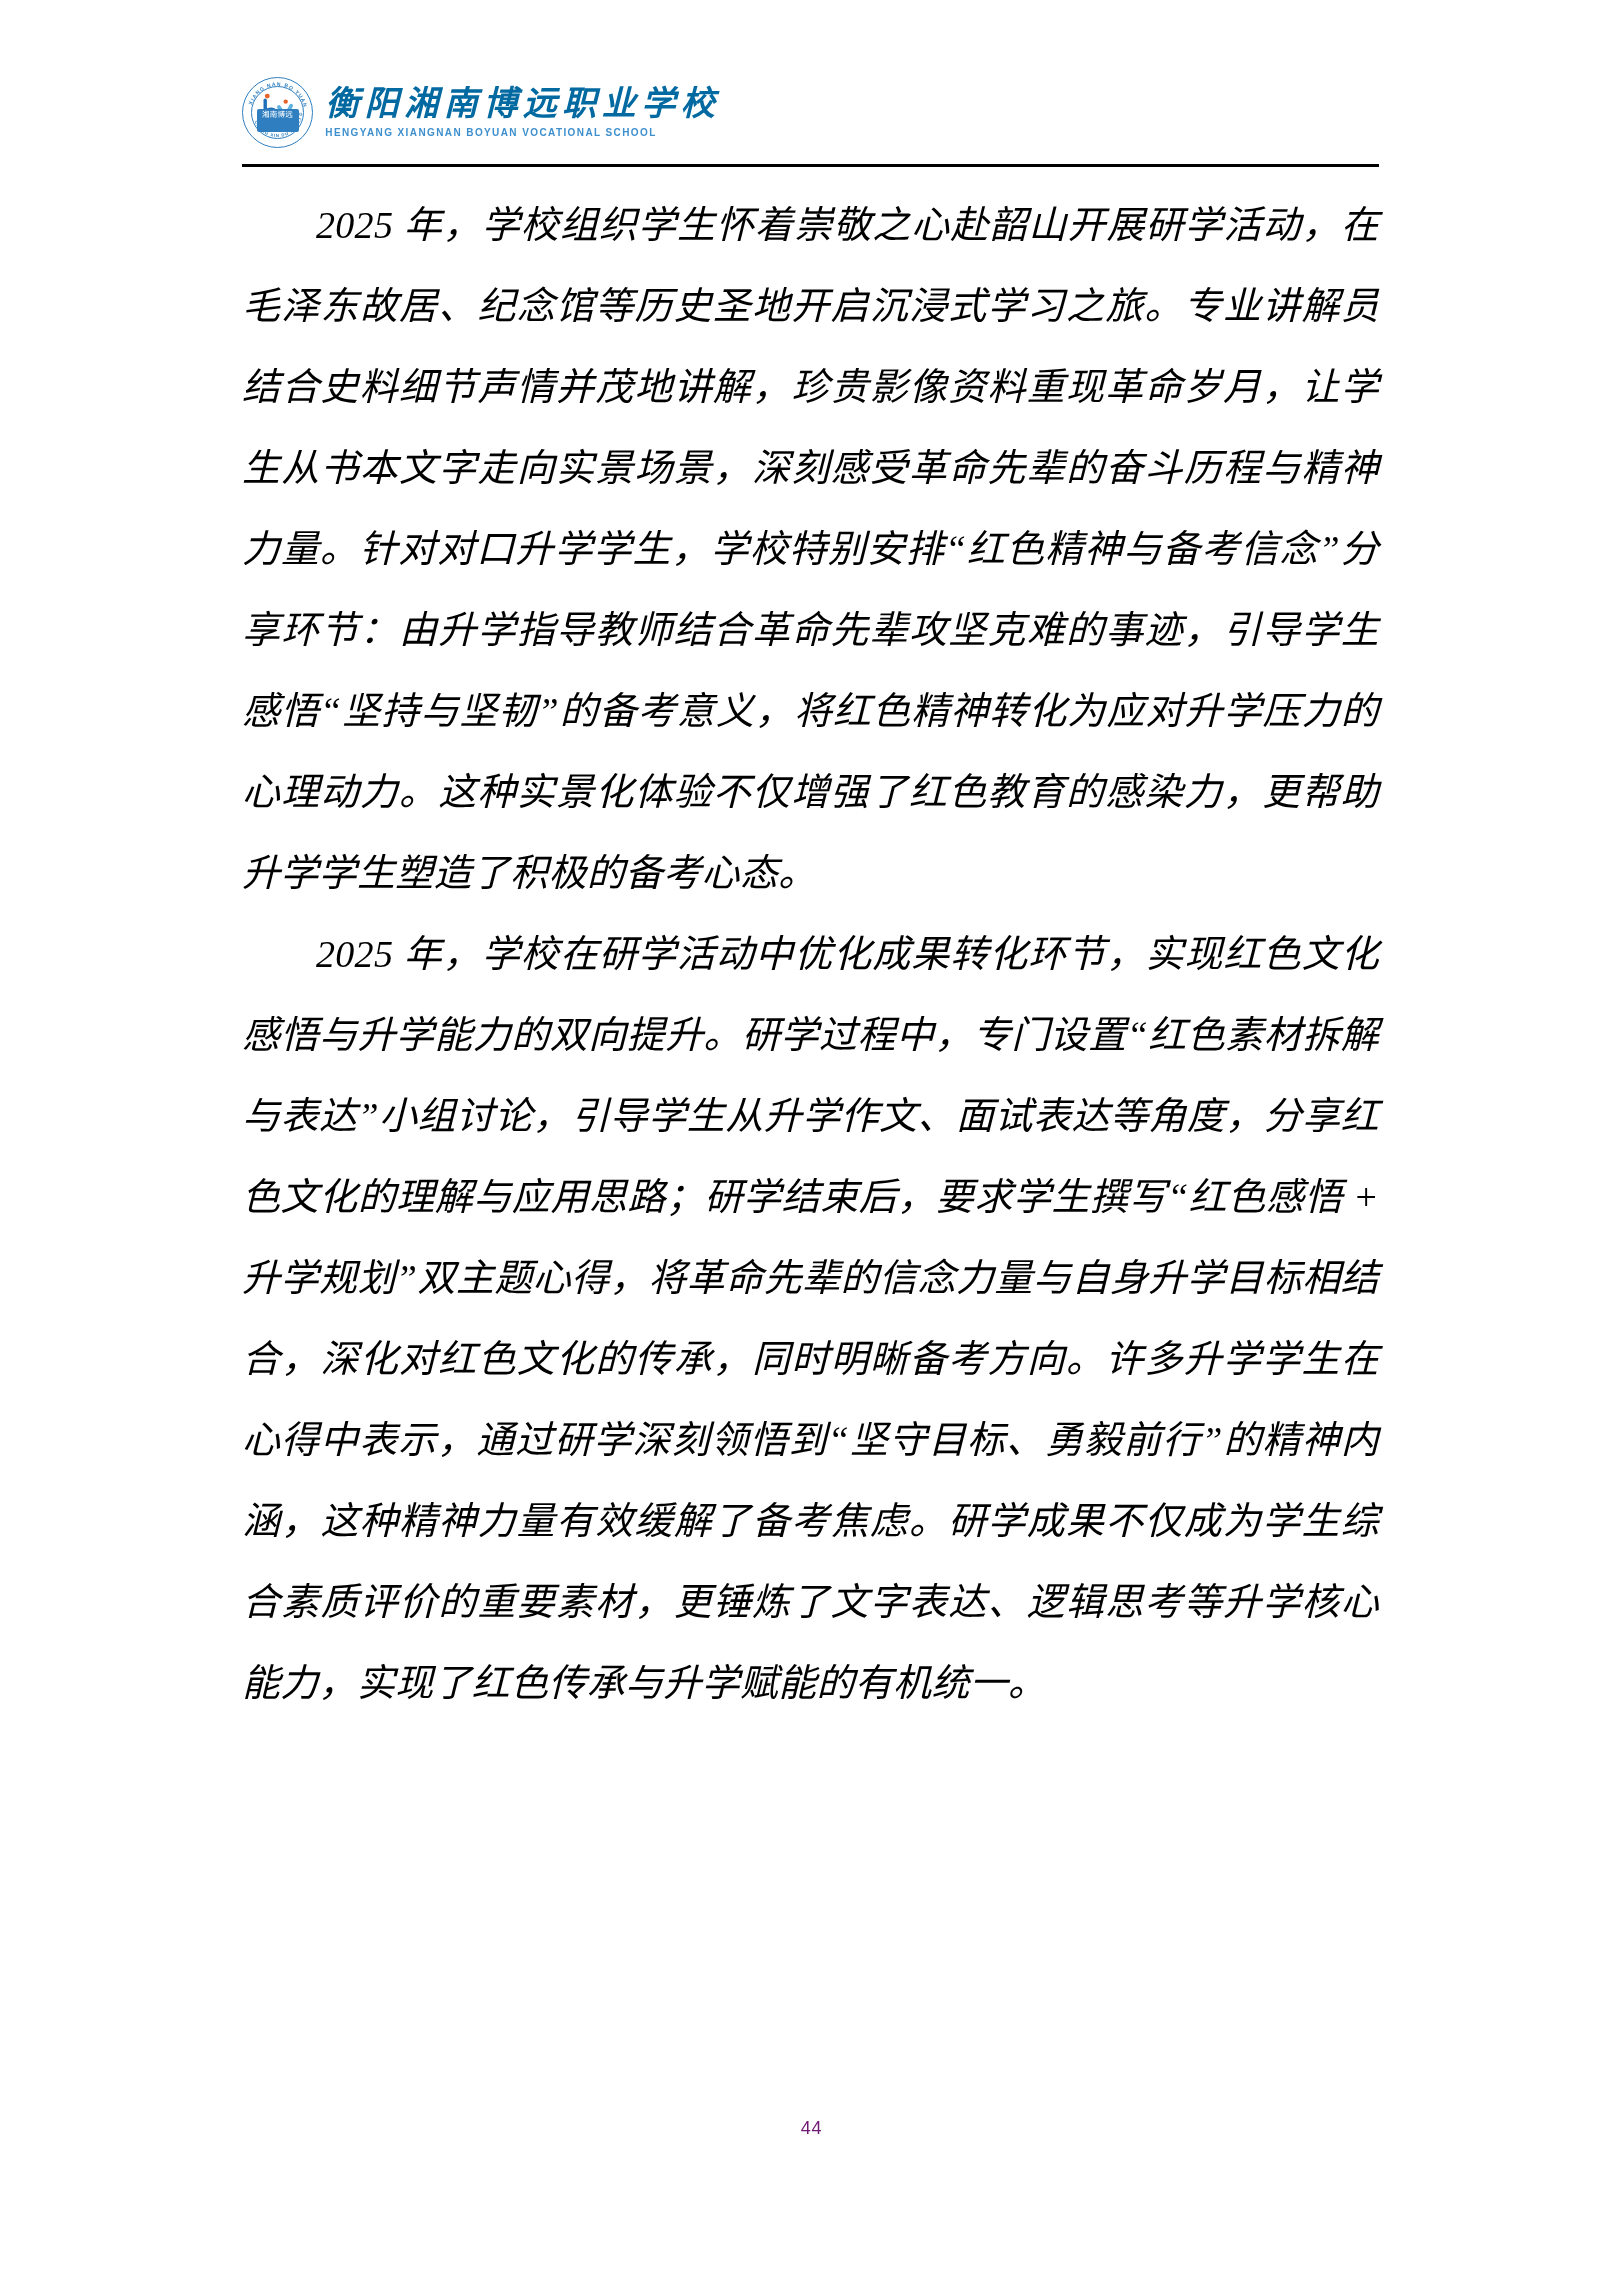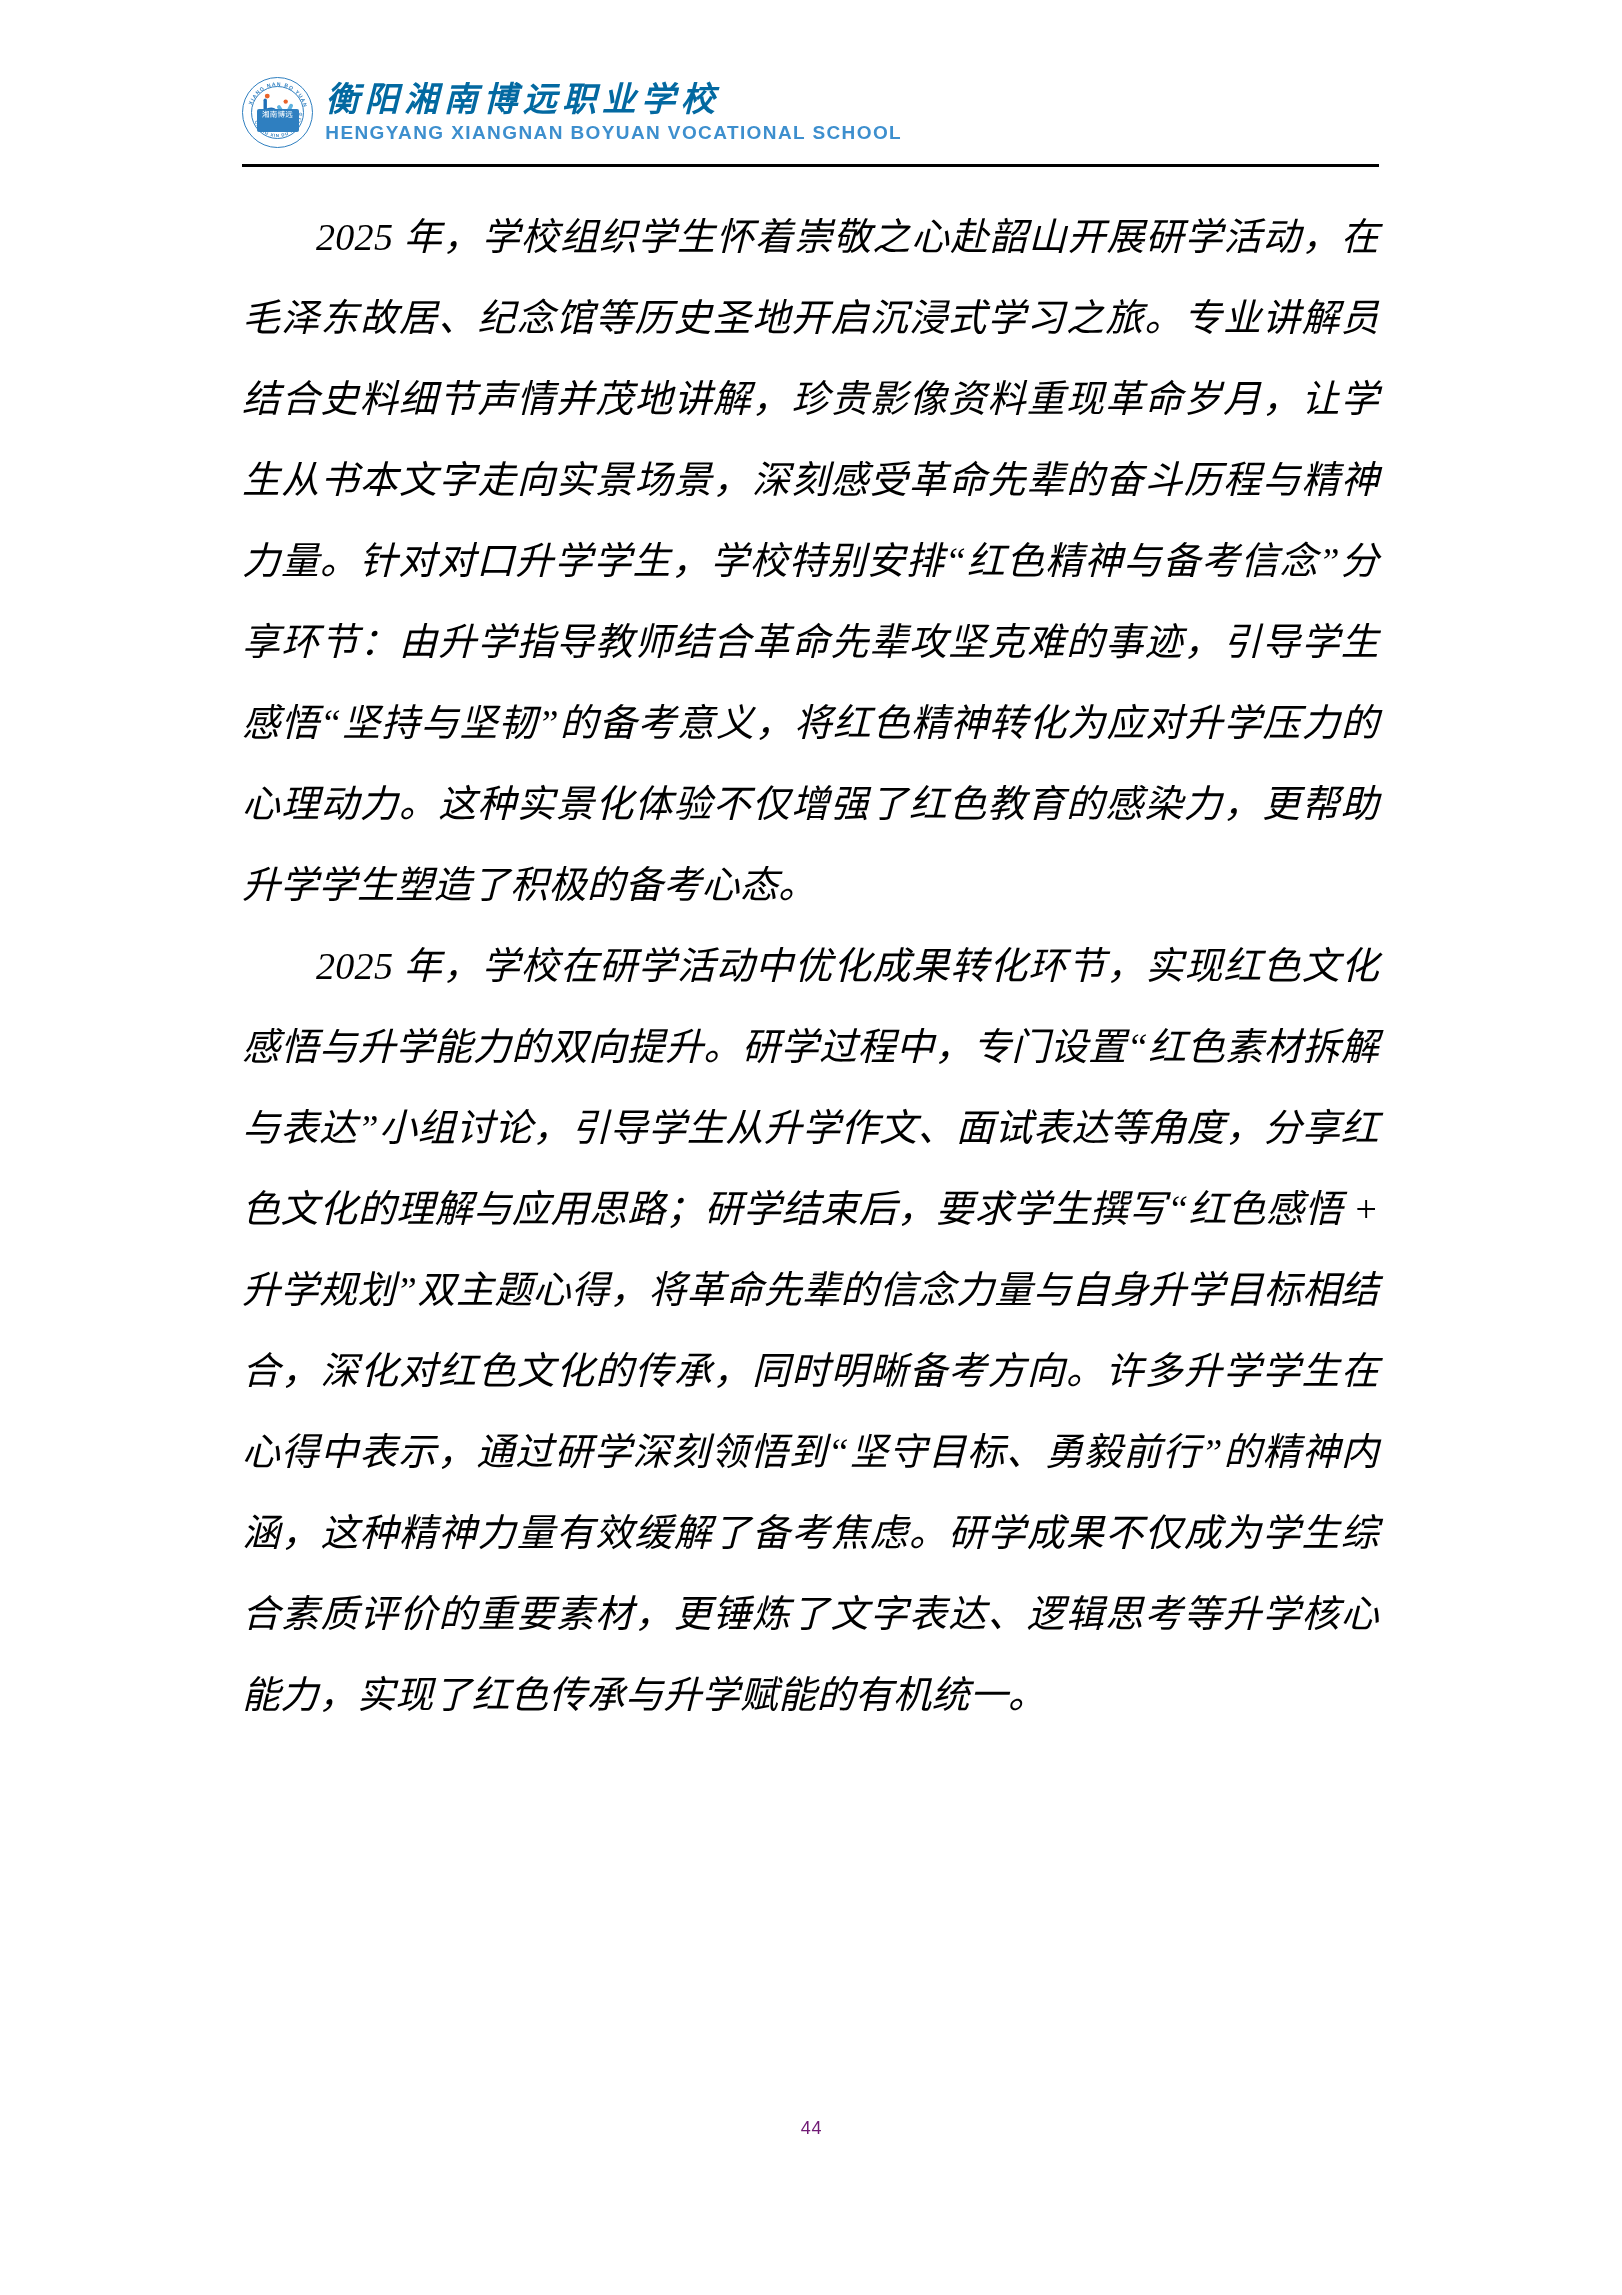--- a/index.html
+++ b/index.html
@@ -96,21 +96,21 @@
     font-size: 34px;
     font-weight: 700;
     font-style: italic;
     color: #0369a1;
     letter-spacing: 5.5px;
     white-space: nowrap;
   }
   .brand-en {
     margin-top: 6.1px;
     font-family: "Liberation Sans", sans-serif;
-    font-size: 19px;
+    font-size: 10px;
     font-weight: 700;
     color: #3d8fce;
     letter-spacing: 1.4px;
     white-space: nowrap;
   }
 
   .header-title {
     font-family: "Liberation Serif", "DejaVu Serif", serif;
     font-size: 27px;
     font-weight: 700;
@@ -126,21 +126,21 @@
     top: 164px;
     width: 1137px;
     height: 3.4px;
     background: #000000;
   }
 
   
   .content {
     position: absolute;
     left: 242px;
-    top: 197px;
+    top: 185px;
     width: 1137px;
   }
 
   .body-par {
     font-family: "Liberation Serif", "DejaVu Serif", serif;
     font-size: 38px;
     font-style: italic;
     line-height: 81px;
     text-align: justify;
     text-align-last: left;

